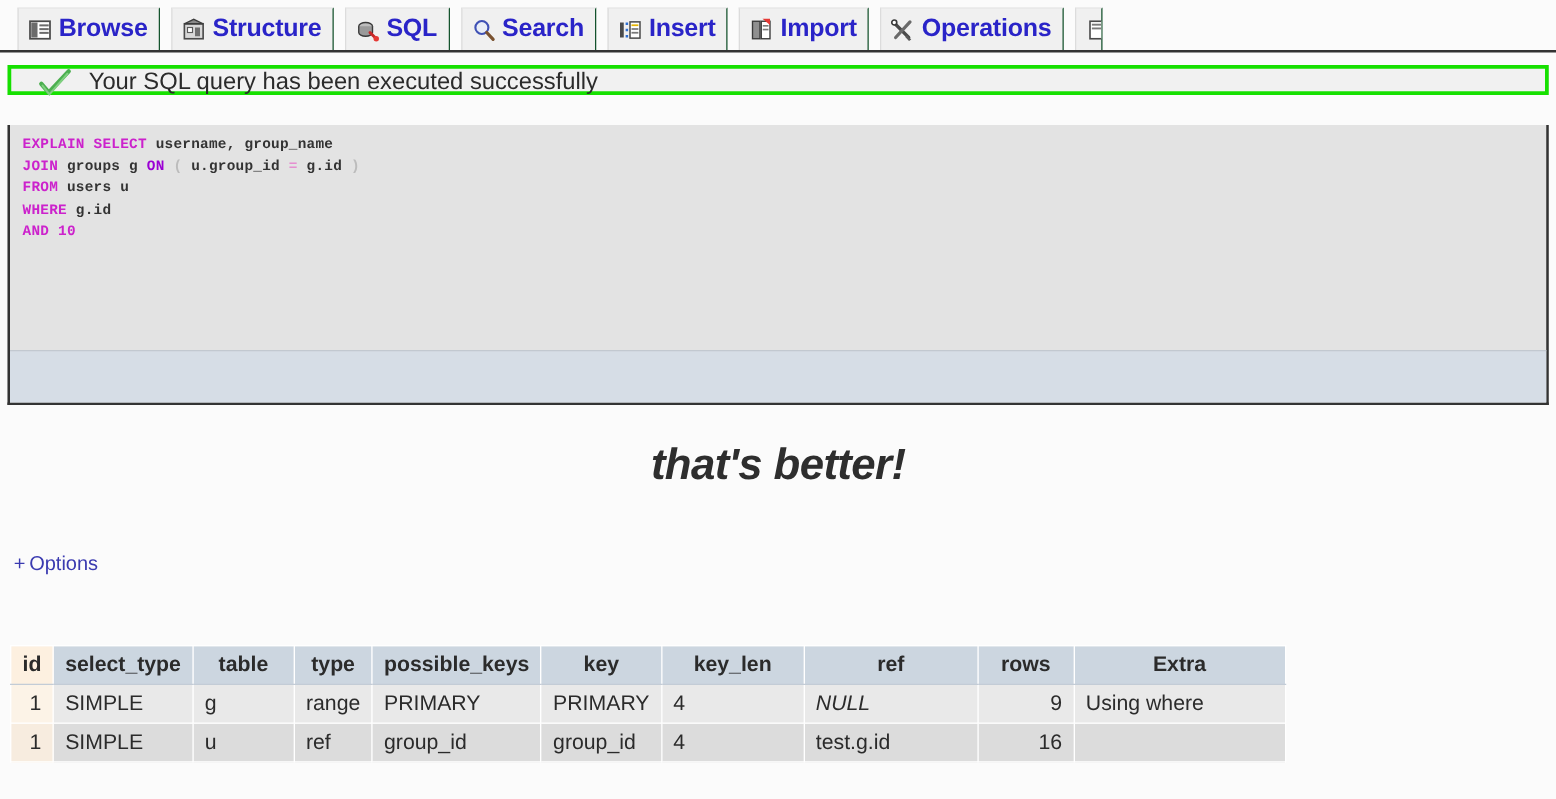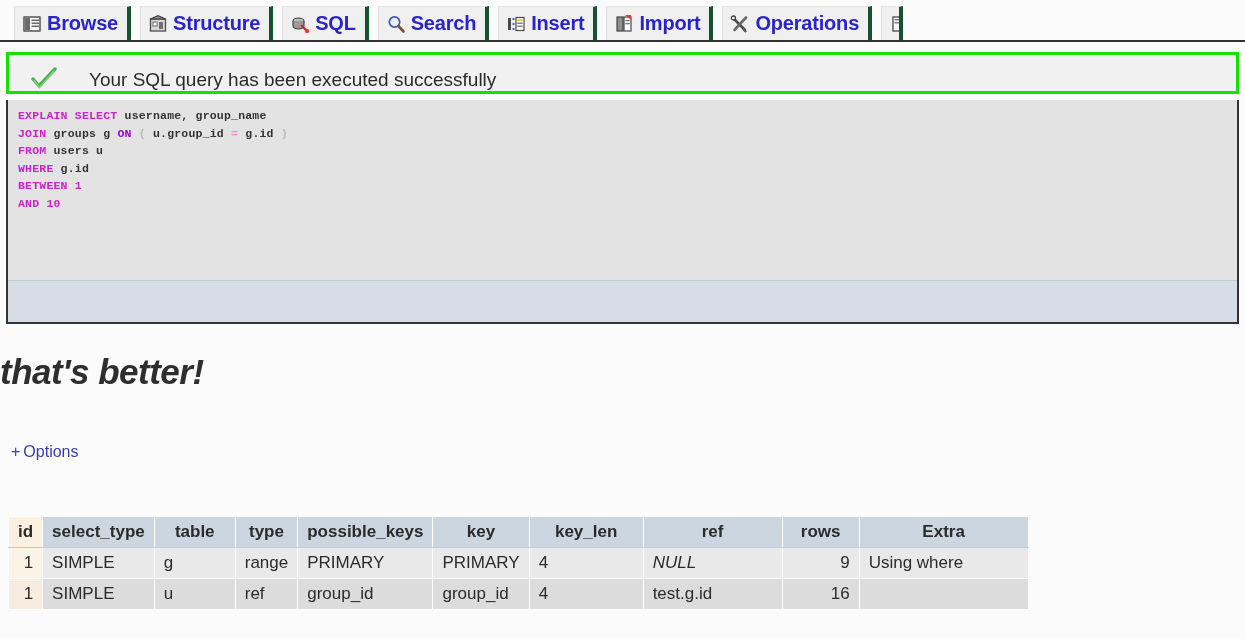--- a/index.html
+++ b/index.html
@@ -21,42 +21,41 @@
     padding-left:14px;
     white-space:nowrap;
   }
   .tab{
     display:inline-flex;align-items:center;
     height:34px;
     padding:0 9px 0 7px;
     margin-right:9px;
     background:#f0f0f0;
     border-left:1px solid #dcdcdc;
-    border-right:4px solid #14532d;
+    border-right:1px solid #14532d;
     border-top:1px solid #e6e6e6;
     box-sizing:border-box;
     cursor:pointer;
   }
   .tab .tlabel{
     font-size:20px;font-weight:bold;color:#2a24c8;
     letter-spacing:-0.2px;
     margin-left:5px;
   }
   .tab.partial{ padding-right:0; margin-right:0; overflow:hidden; width:22px;}
   .ticon{width:20px;height:20px;display:inline-block;flex:0 0 auto;position:relative;}
 
   
   .successbox{
-    position:absolute;left:6px;top:52px;width:1233px;height:42px;
+    position:absolute;left:6px;top:52px;width:1233px;height:24px;
     background:#f1f1f1;
     border:3px solid #16e000;
     box-sizing:border-box;
-    display:flex;align-items:flex-end;
+    display:flex;align-items:flex-start;
     padding-left:22px;
-    gap:18px;
   }
   .successbox .checkwrap{width:26px;height:24px;flex:0 0 auto;margin-right:14px;}
   .successbox .stext{font-size:19px;color:#2b2b2b;}
 
   
   .sqlbox{
     position:absolute;left:6px;top:100px;width:1233px;height:224px;
     background:#e3e3e3;
     border:2px solid #333;
     border-top:none;
@@ -79,21 +78,21 @@
   .sqlfoot{
     position:absolute;left:0;bottom:0;width:100%;height:42px;
     background:#d6dde6;
     border-top:1px solid #c2c8d0;
     box-sizing:border-box;
   }
 
   
   .heading{
     position:absolute;left:0;top:352px;width:1245px;
-    text-align:left;
+    text-align:center;
     font-size:35px;
     font-weight:bold;
     font-style:italic;
     color:#2e2e2e;
     letter-spacing:-0.5px;
   }
 
   
   .optionsrow{
     position:absolute;left:11px;top:443px;
@@ -249,21 +248,20 @@
   </span>
   <span class="stext">Your SQL query has been executed successfully</span>
 </div>
 
 <div class="sqlbox">
   <div class="sqlcode" id="sqlcode">
       <div><span class="kw">EXPLAIN SELECT </span><span class="id">username, group_name</span></div>
       <div><span class="kw">JOIN </span><span class="id">groups g </span><span class="on">ON </span><span class="paren">( </span><span class="id">u.group_id </span><span class="op">= </span><span class="id">g.id </span><span class="paren">)</span></div>
       <div><span class="kw">FROM </span><span class="id">users u</span></div>
       <div><span class="kw">WHERE </span><span class="id">g.id</span></div>
-      <div><span class="kw">BETWEEN </span><span class="num">1</span></div>
       <div><span class="kw">AND </span><span class="num">10</span></div>
     </div>
   <div class="sqlfoot"></div>
 </div>
 
 <div class="heading">that's better!</div>
 
 <div class="optionsrow">
   <span class="plus">+</span><span class="olabel">Options</span>
 </div>

